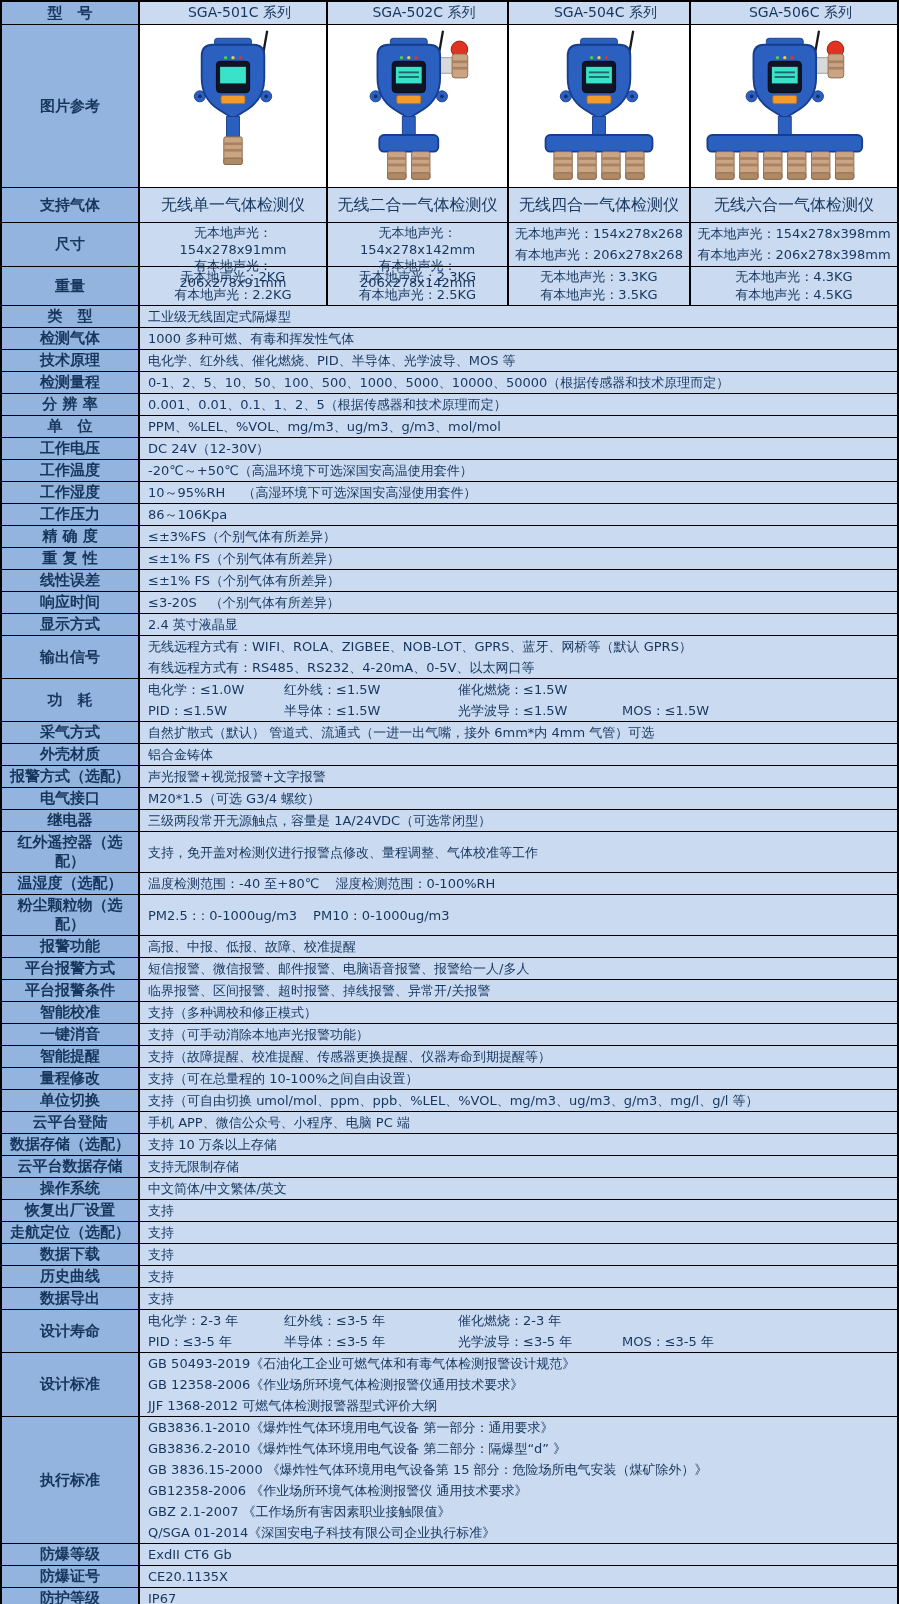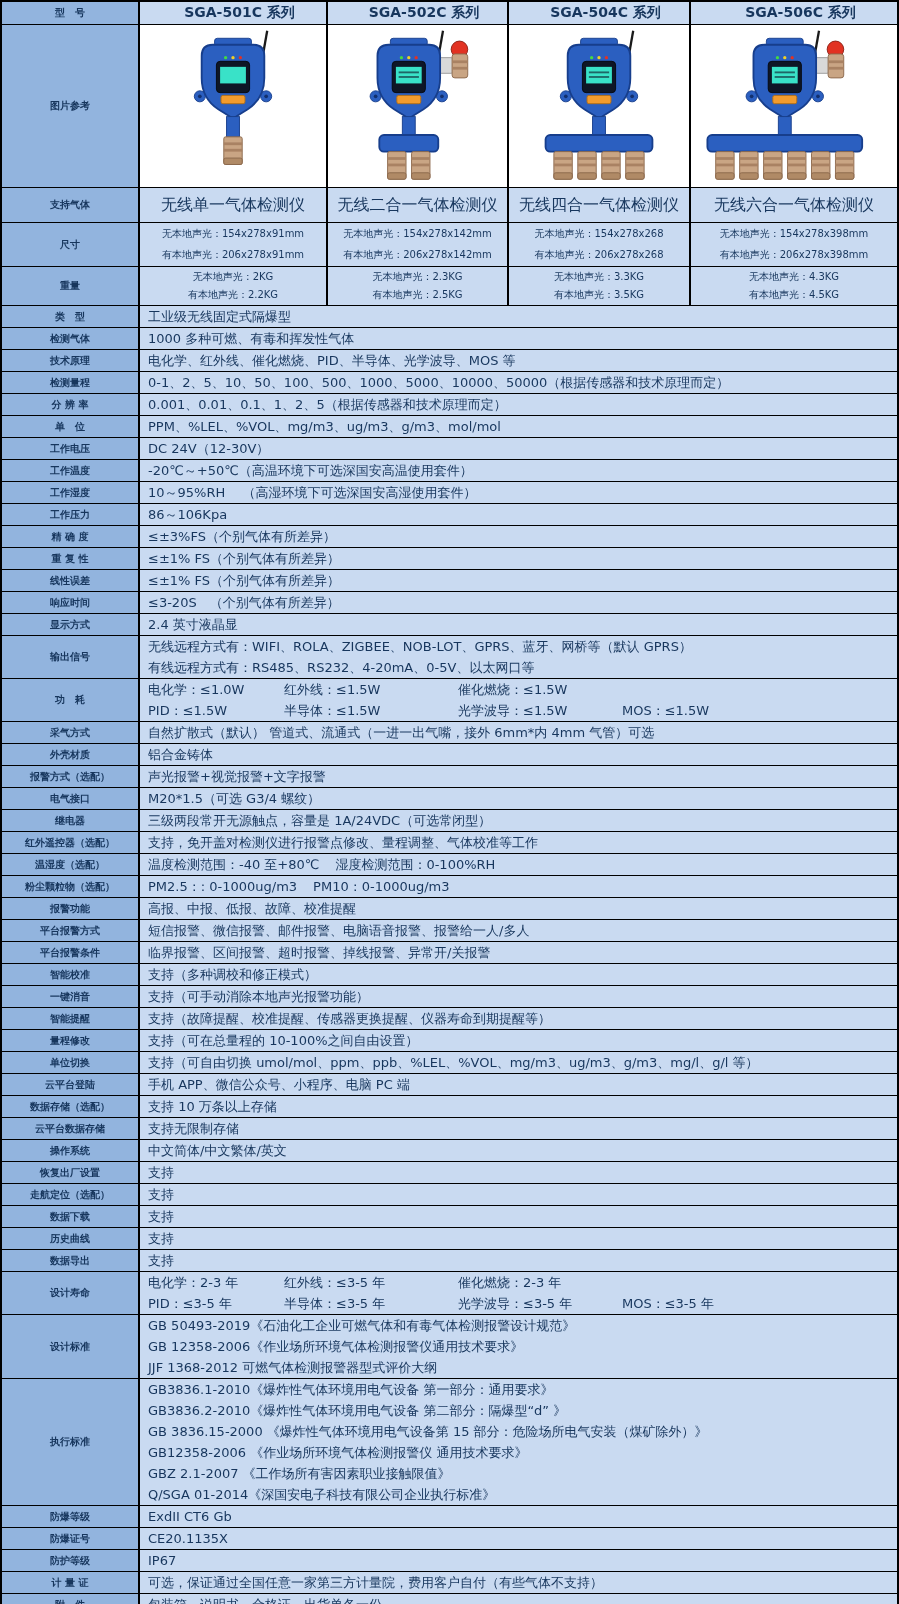--- a/index.html
+++ b/index.html
@@ -17,30 +17,30 @@
   }
   .spec-table{
     width:899px;border:2px solid var(--border);
   }
   .row{display:flex;border-bottom:1px solid var(--border);background:var(--cell-bg);min-height:21px;}
   .row:last-child{border-bottom:none;}
   .label-cell{
     width:138px;flex:none;background:var(--label-bg);
     border-right:2px solid var(--border);
     display:flex;align-items:center;justify-content:center;
-    font-weight:bold;font-size:10px;text-align:center;padding:1px 2px;
+    font-weight:bold;font-size:15px;text-align:center;padding:1px 2px;
     white-space:pre-wrap;
   }
   .cells{flex:1;display:flex;}
   .pcell{display:flex;flex-direction:column;align-items:center;justify-content:space-around;
-    border-right:2px solid var(--border);font-size:10px;text-align:center;padding:1px 2px;}
+    border-right:2px solid var(--border);font-size:13px;text-align:center;padding:1px 2px;}
   .pcell:last-child{border-right:none;}
   .c1{width:188px;flex:none;} .c2{width:181px;flex:none;} .c3{width:182px;flex:none;} .c4{flex:1;}
   .header-row{height:23px;}
-  .header-row .pcell{font-weight:bold;font-size:14px;justify-content:center;padding-left:15px;}
+  .header-row .pcell{font-weight:normal;font-size:14px;justify-content:center;padding-left:15px;}
   .img-row{height:163px;}
   .img-row .pcell{background:var(--img-bg);justify-content:center;}
   .gas-row{height:35px;} .gas-row .pcell{justify-content:center;font-size:16px;}
   .dim-row{height:44px;} .wt-row{height:39px;}
   .merged{flex:1;display:flex;flex-direction:column;justify-content:center;
     font-size:13px;padding:0 0 0 8px;}
   .merged .line{line-height:21px;white-space:pre-wrap;}
   .merged .line .seg{display:inline-block;white-space:pre-wrap;}
   .merged .line .seg:nth-child(1){min-width:120px;margin-right:16px;}
   .merged .line .seg:nth-child(2){min-width:158px;margin-right:16px;}

